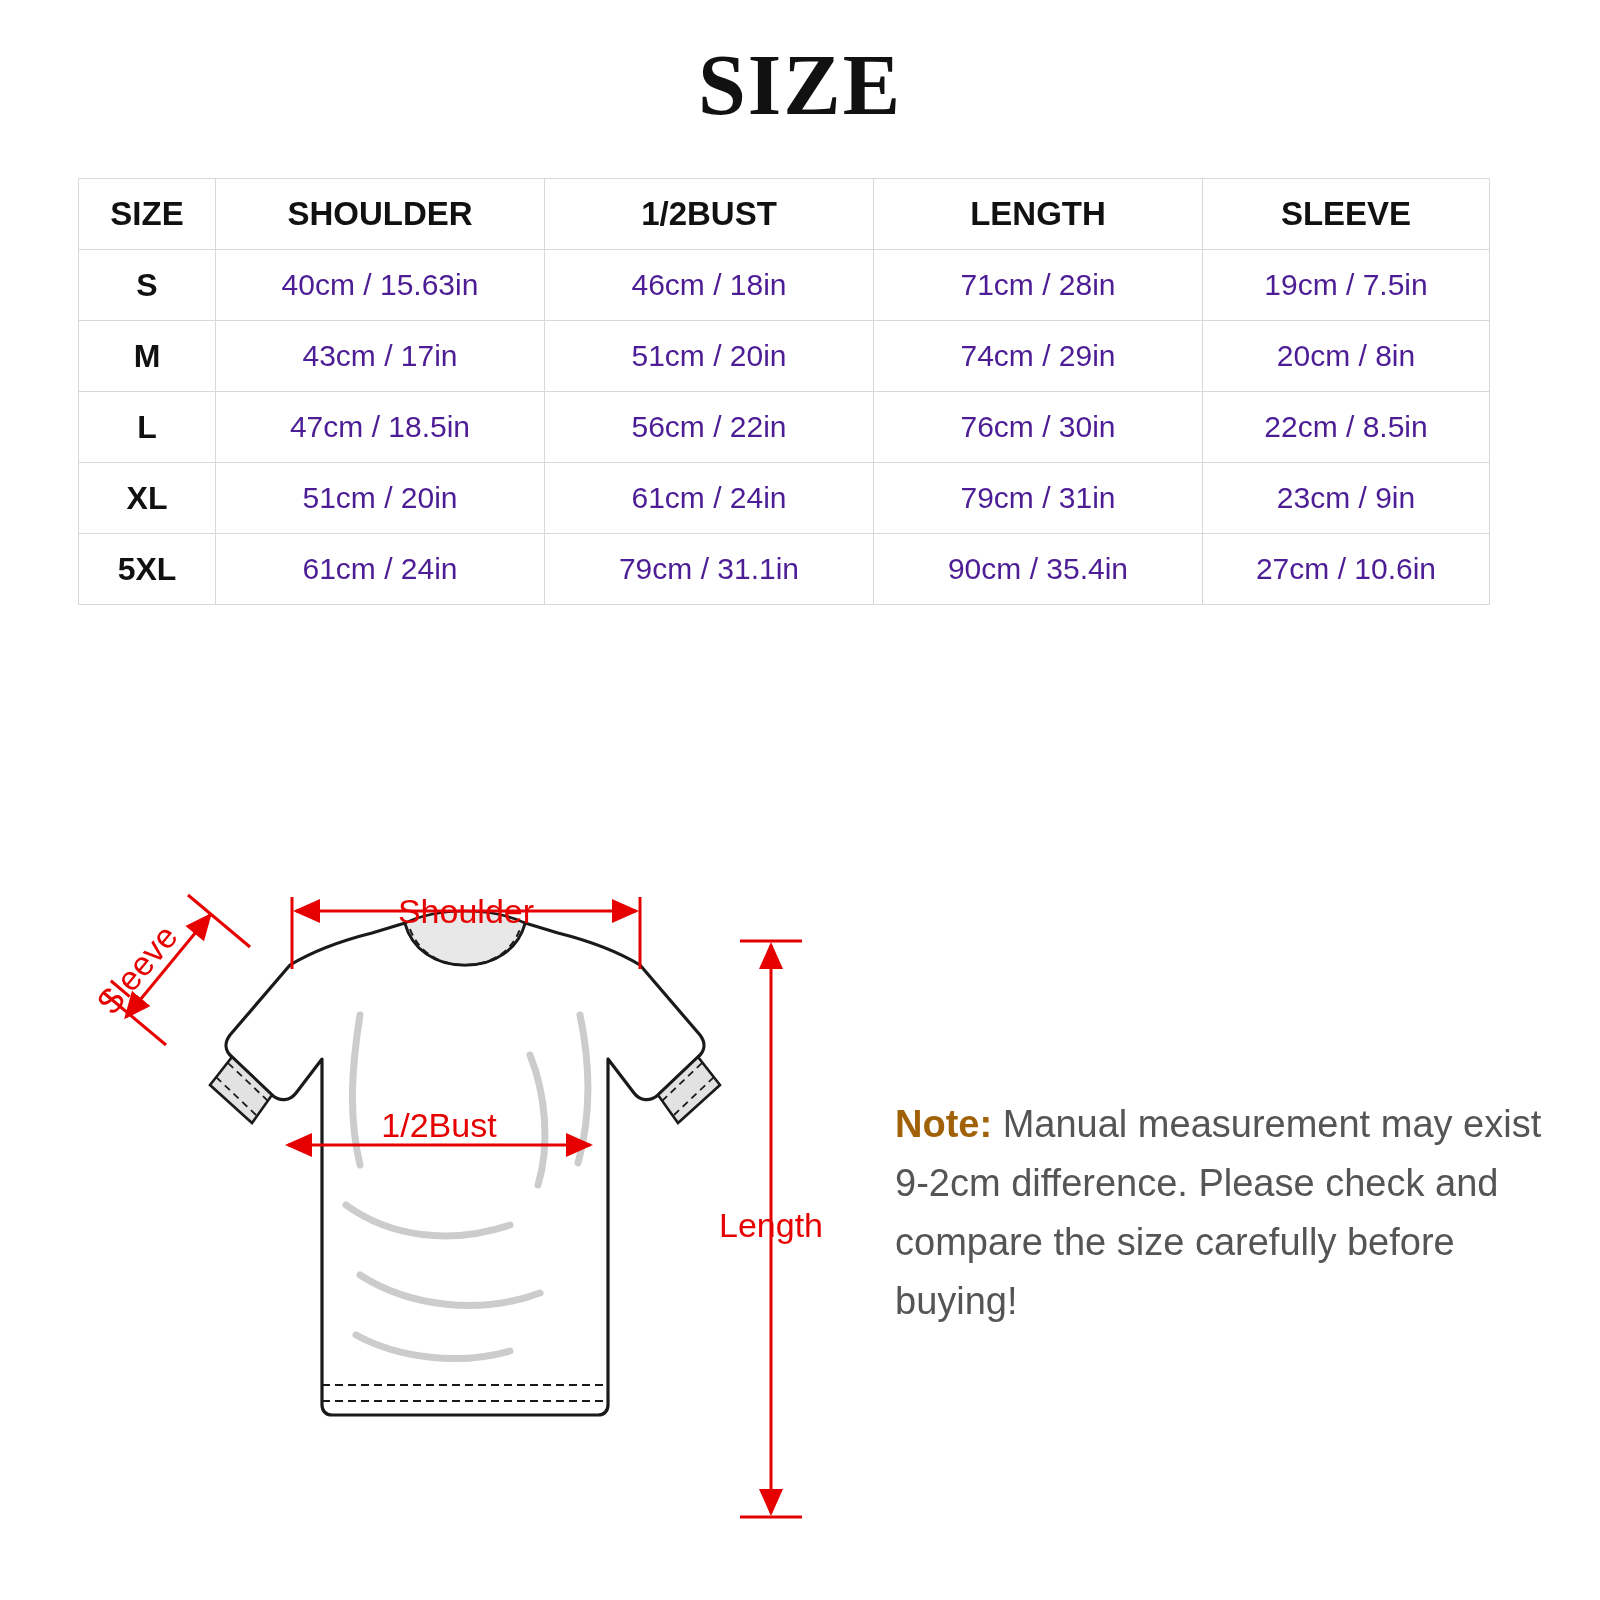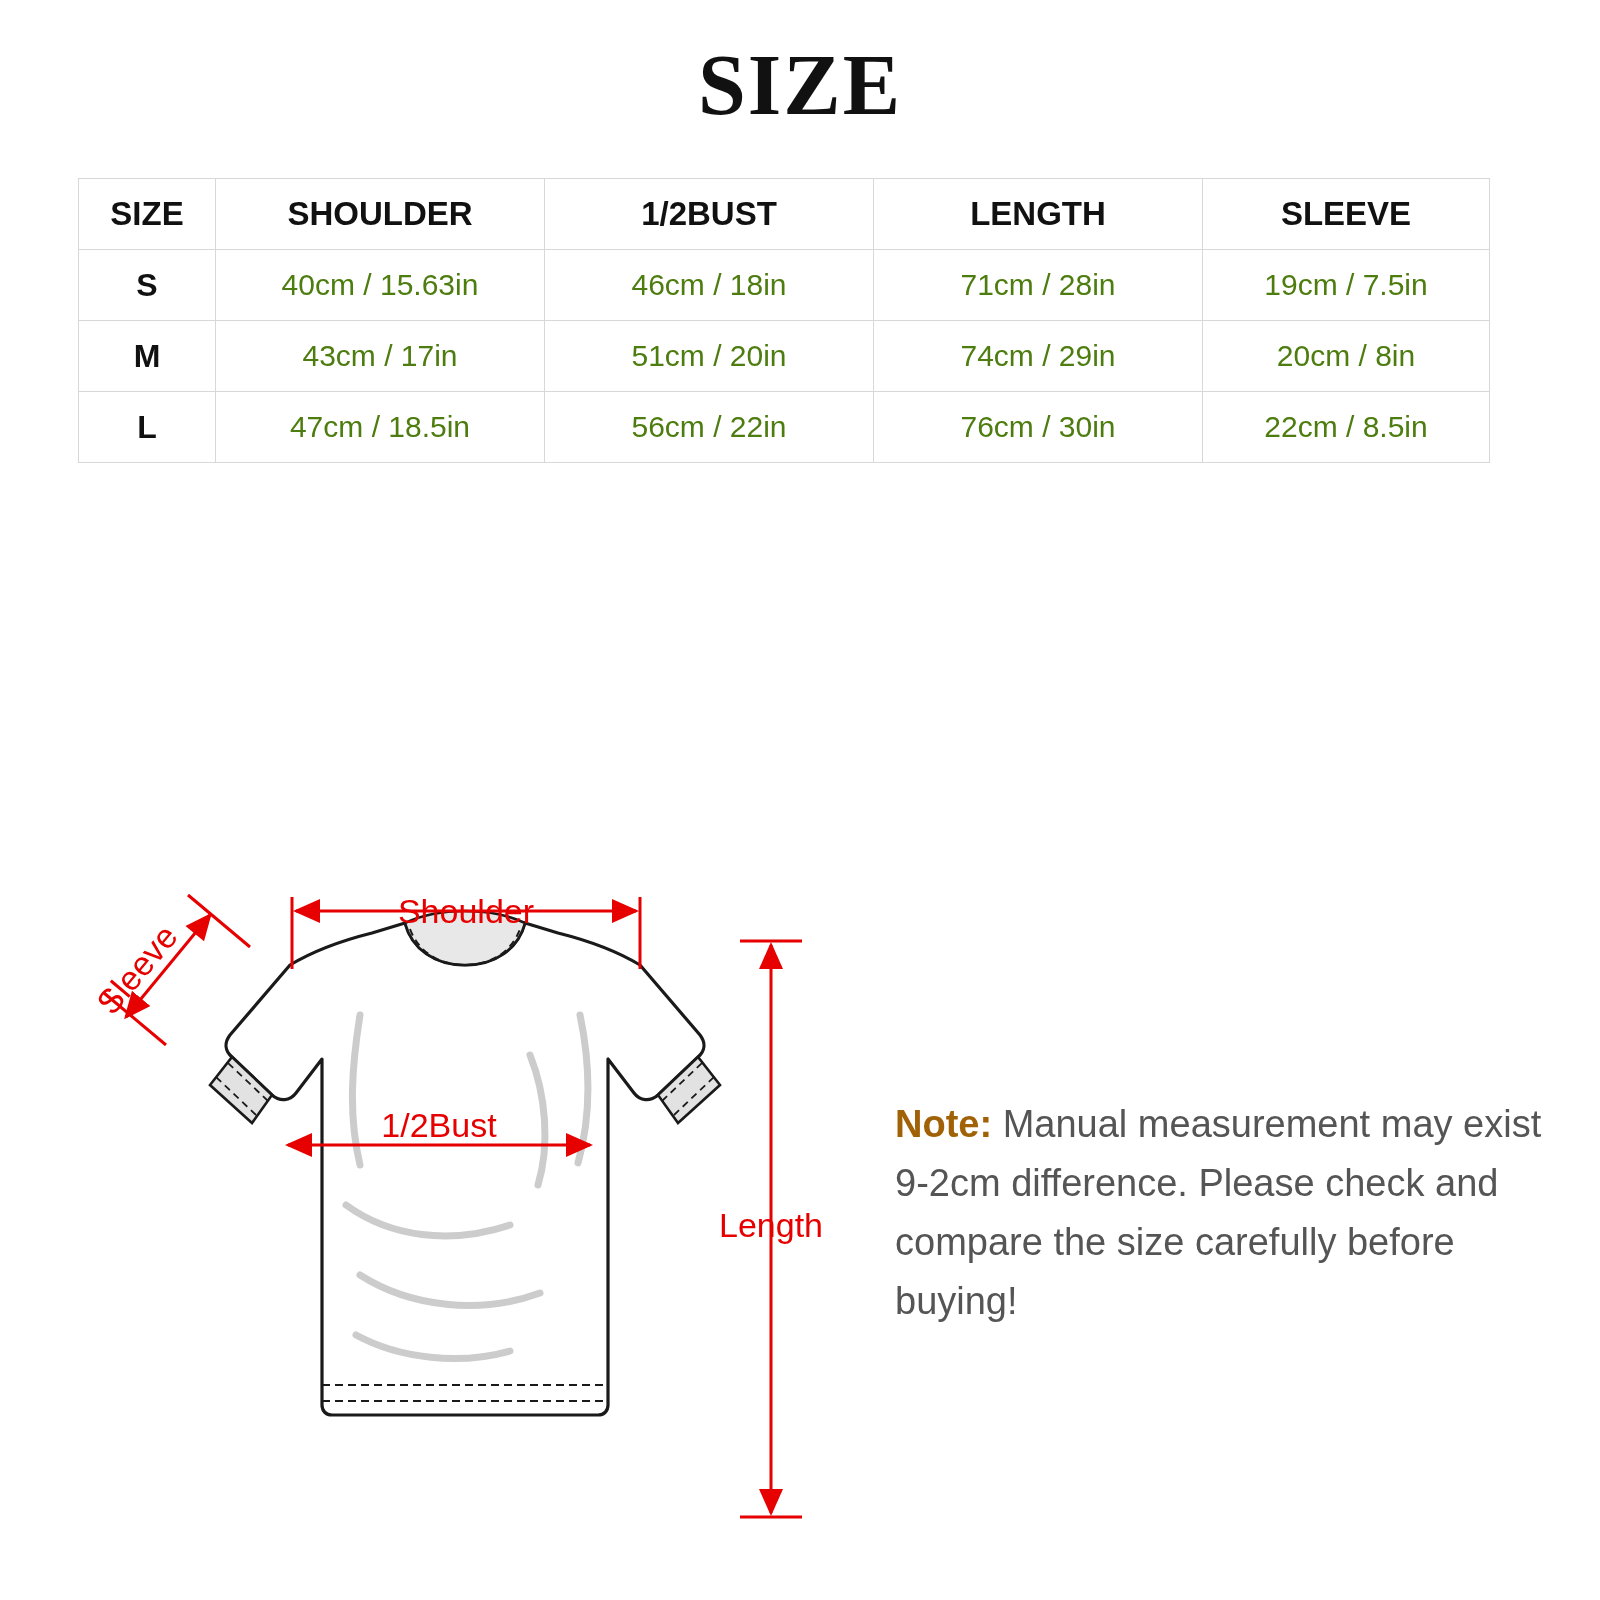--- a/index.html
+++ b/index.html
@@ -53,21 +53,21 @@
   }
   .size-table td.size-col {
     font-size: 32px;
     font-weight: bold;
     color: #111111;
     width: 142px;
   }
   .size-table td.val {
     font-size: 30px;
     font-weight: normal;
-    color: #4d7c0f;
+    color: #4c1d95;
   }
   .col-shoulder { width: 328px; }
   .col-bust { width: 328px; }
   .col-length { width: 328px; }
   .col-sleeve { width: 286px; }
 
   
   .illustration {
     position: absolute;
     top: 845px;
@@ -121,20 +121,34 @@
       <td class="val">51cm / 20in</td>
       <td class="val">74cm / 29in</td>
       <td class="val">20cm / 8in</td>
     </tr>
     <tr>
       <td class="size-col">L</td>
       <td class="val">47cm / 18.5in</td>
       <td class="val">56cm / 22in</td>
       <td class="val">76cm / 30in</td>
       <td class="val">22cm / 8.5in</td>
+    </tr>
+    <tr>
+      <td class="size-col">XL</td>
+      <td class="val">51cm / 20in</td>
+      <td class="val">61cm / 24in</td>
+      <td class="val">79cm / 31in</td>
+      <td class="val">23cm / 9in</td>
+    </tr>
+    <tr>
+      <td class="size-col">5XL</td>
+      <td class="val">61cm / 24in</td>
+      <td class="val">79cm / 31.1in</td>
+      <td class="val">90cm / 35.4in</td>
+      <td class="val">27cm / 10.6in</td>
     </tr>
   </tbody>
 </table>
 
 <div class="illustration">
   <svg width="790" height="720" viewBox="0 0 790 720" xmlns="http://www.w3.org/2000/svg">
     <defs>
       <marker id="arrowRed" markerWidth="10" markerHeight="10" refX="8" refY="4" orient="auto">
         <path d="M0,0 L9,4 L0,8 Z" fill="#e60000"></path>
       </marker>

